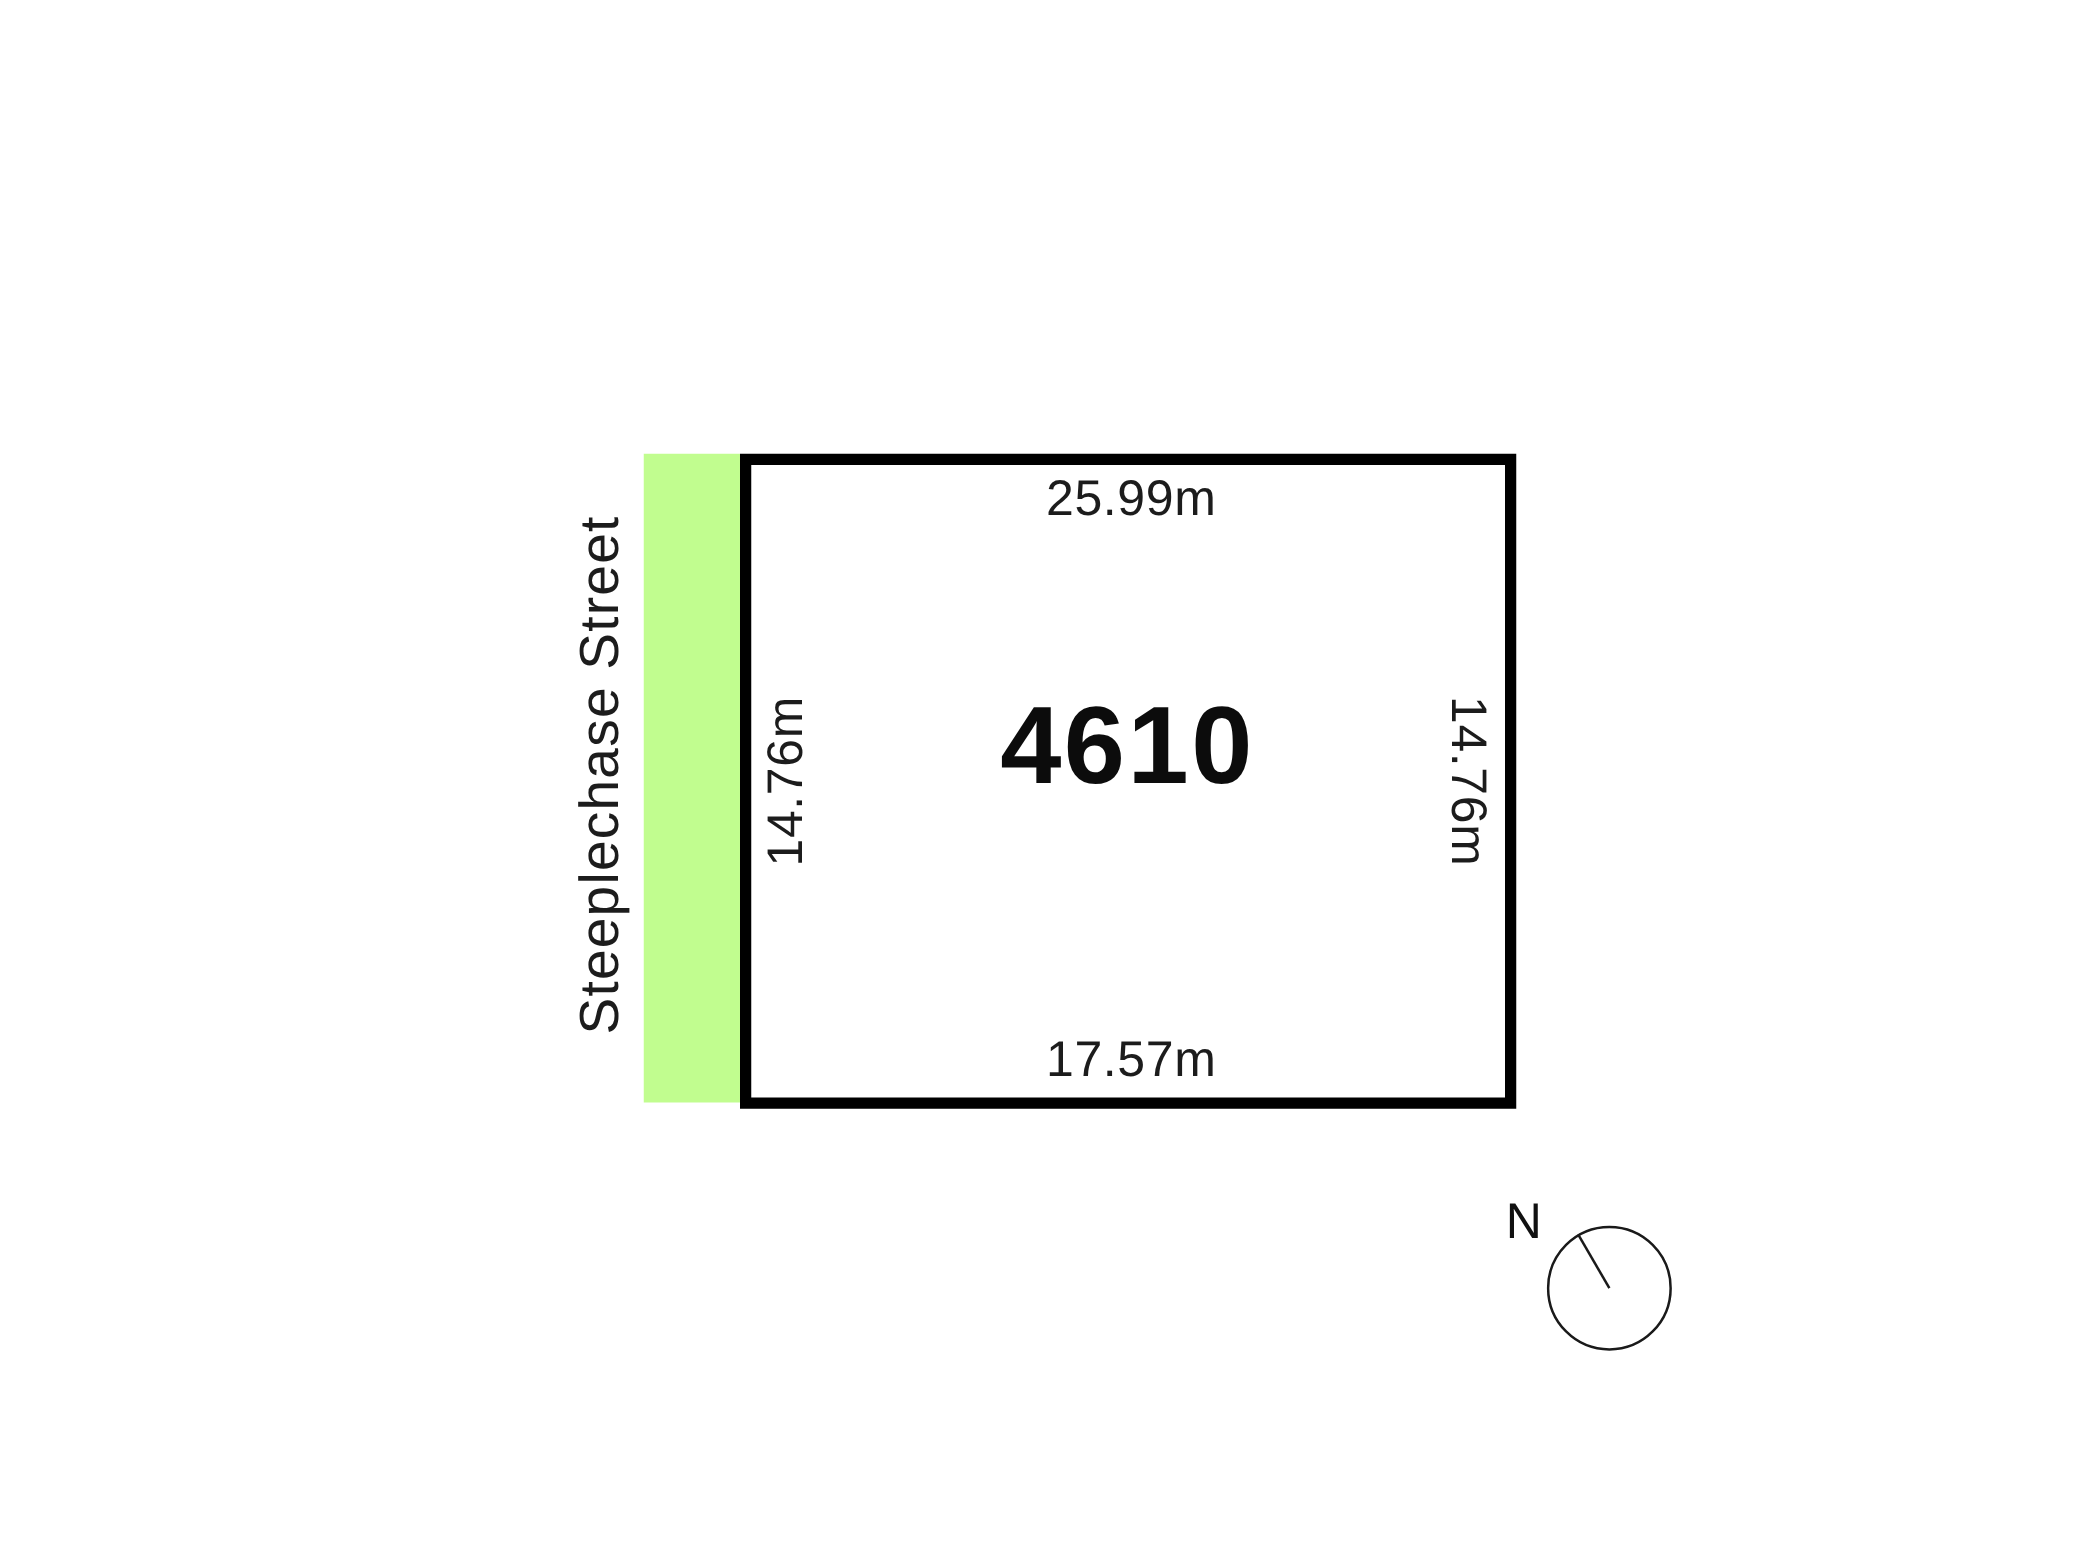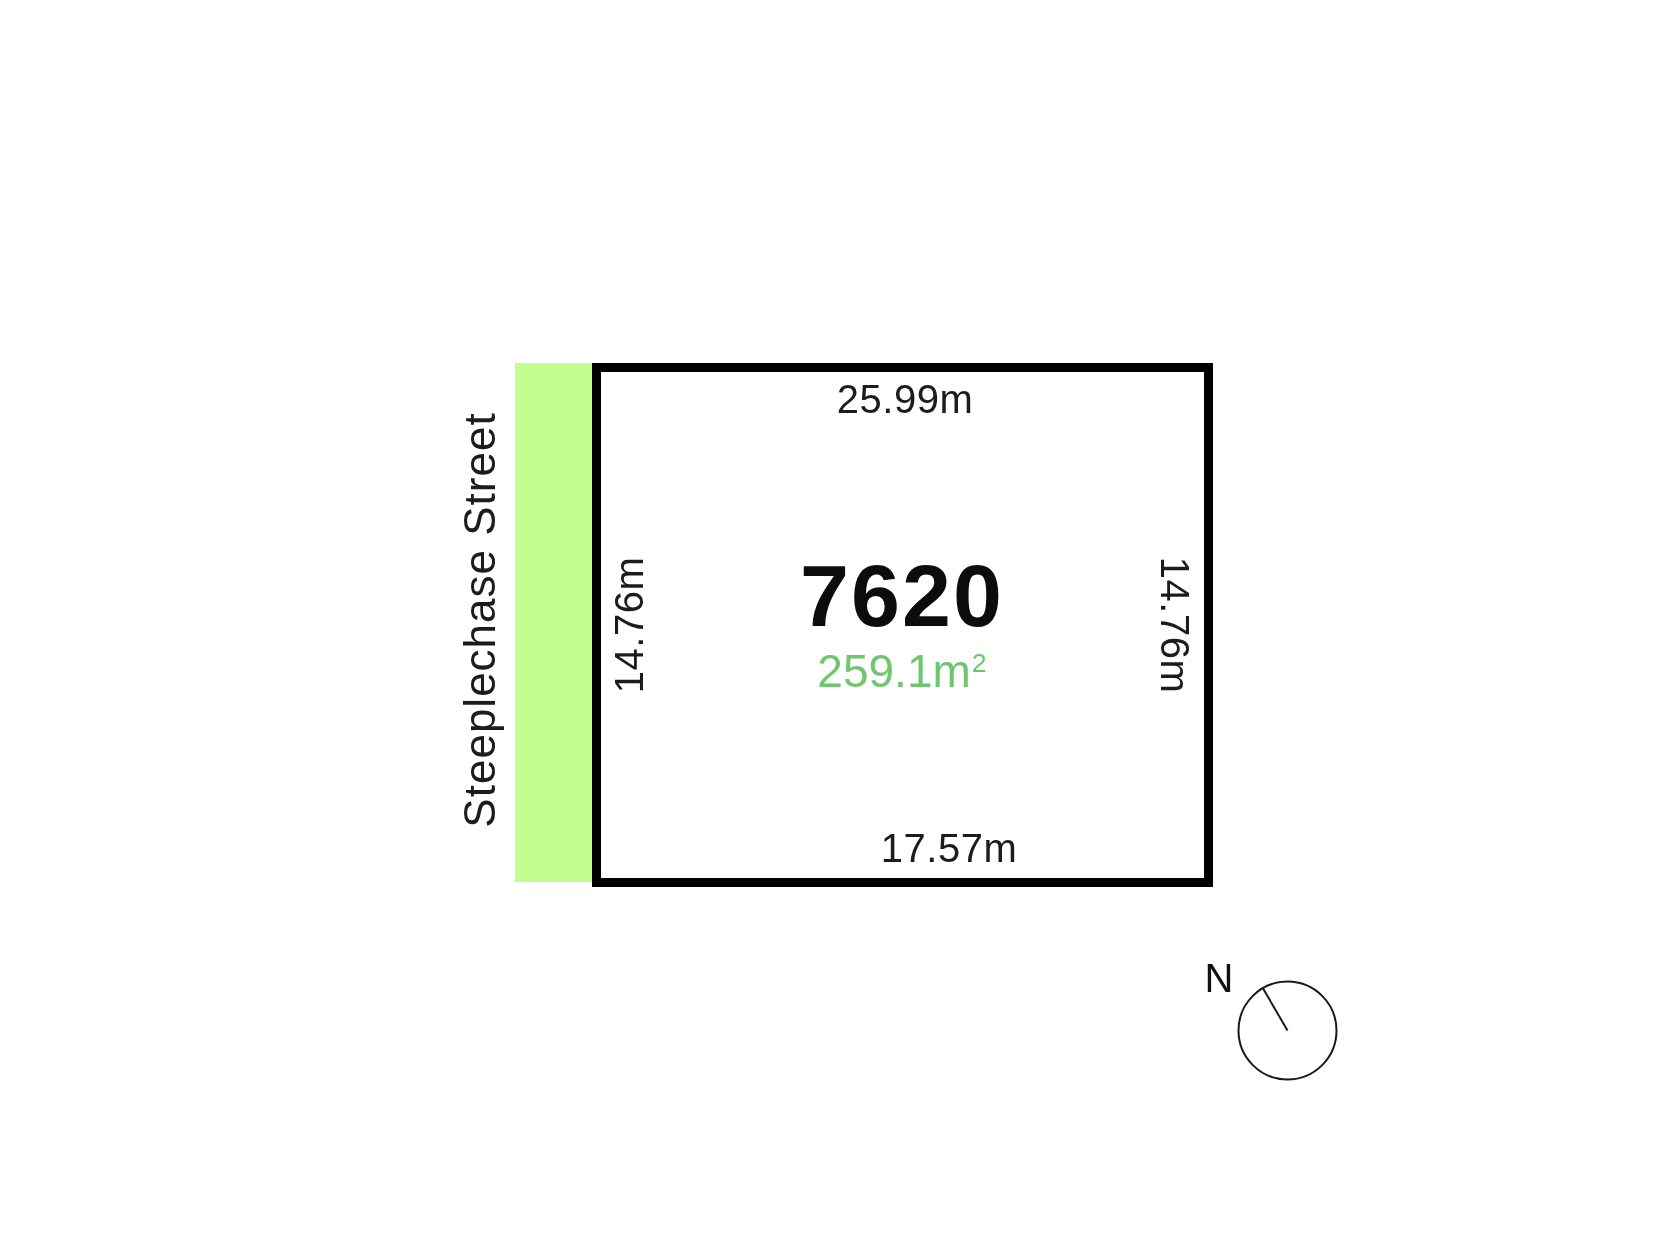--- a/index.html
+++ b/index.html
@@ -51,21 +51,21 @@
   
   .dim {
     position: absolute;
     font-size: 40px;
     font-weight: 300;
     letter-spacing: 0.5px;
     white-space: nowrap;
     color: #1c1c1c;
   }
   .dim-top    { left: 905px;  top: 377px; transform: translateX(-50%); }
-  .dim-bottom { left: 905px;  top: 826px; transform: translateX(-50%); margin-left: 44px; }
+  .dim-bottom { left: 905px;  top: 826px; transform: translateX(-50%); }
   .dim-left   { left: 629px;  top: 625px; transform: translate(-50%, -50%) rotate(-90deg); }
   .dim-right  { left: 1174px; top: 625px; transform: translate(-50%, -50%) rotate(90deg); }
 
   
   .lot-number {
     position: absolute;
     left: 902px;
     top: 596px;
     transform: translate(-50%, -50%);
     font-size: 88px;
@@ -122,25 +122,22 @@
   <div class="lot-rect"></div>
 
   <div class="dim dim-top">25.99m</div>
 
   <div class="dim dim-bottom">17.57m</div>
 
   <div class="dim dim-left">14.76m</div>
 
   <div class="dim dim-right">14.76m</div>
 
-  <div class="lot-number">7620</div>
+  <div class="lot-number">4610</div>
 
-  <div class="lot-area">
-    <span>259.1m</span><span class="sup">2</span>
-  </div>
 
   <div class="compass-n">N</div>
 
   <svg class="compass-dial" viewBox="0 0 101 101" xmlns="http://www.w3.org/2000/svg">
     <circle cx="50.5" cy="50.5" r="49" fill="none" stroke="#1a1a1a" stroke-width="2"></circle>
     <line x1="50.5" y1="50.5" x2="25.5" y2="7.5" stroke="#1a1a1a" stroke-width="2"></line>
   </svg>
 
 </div>
 

